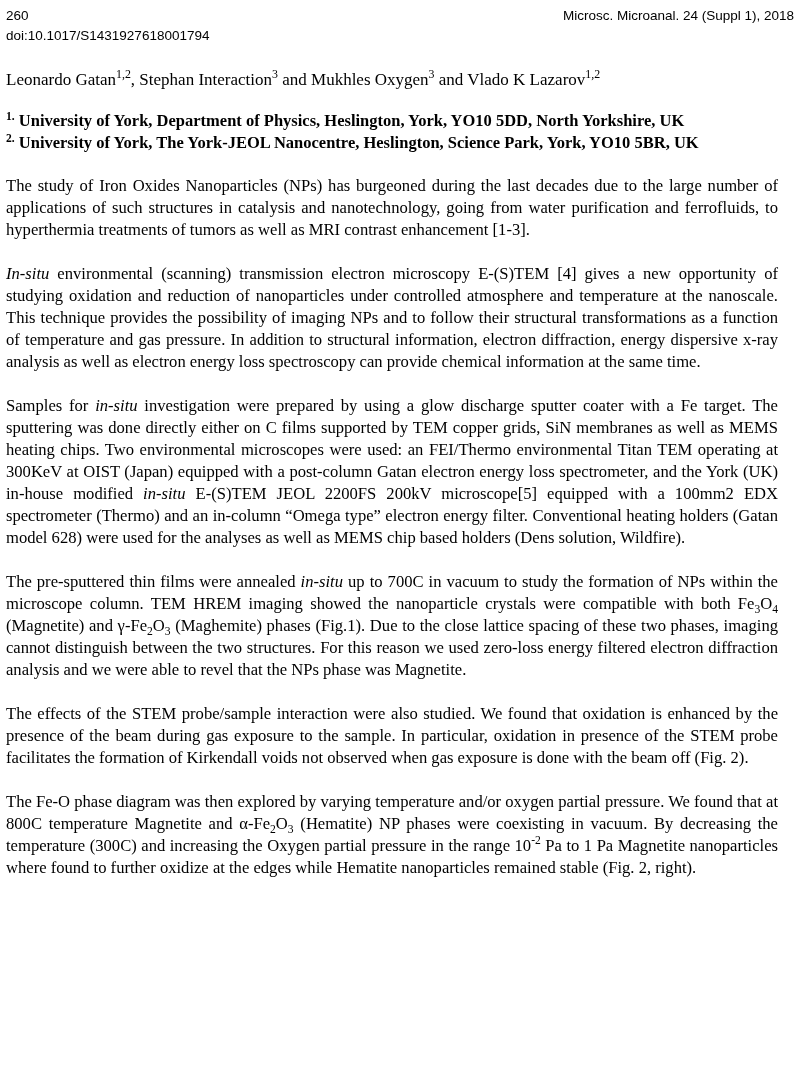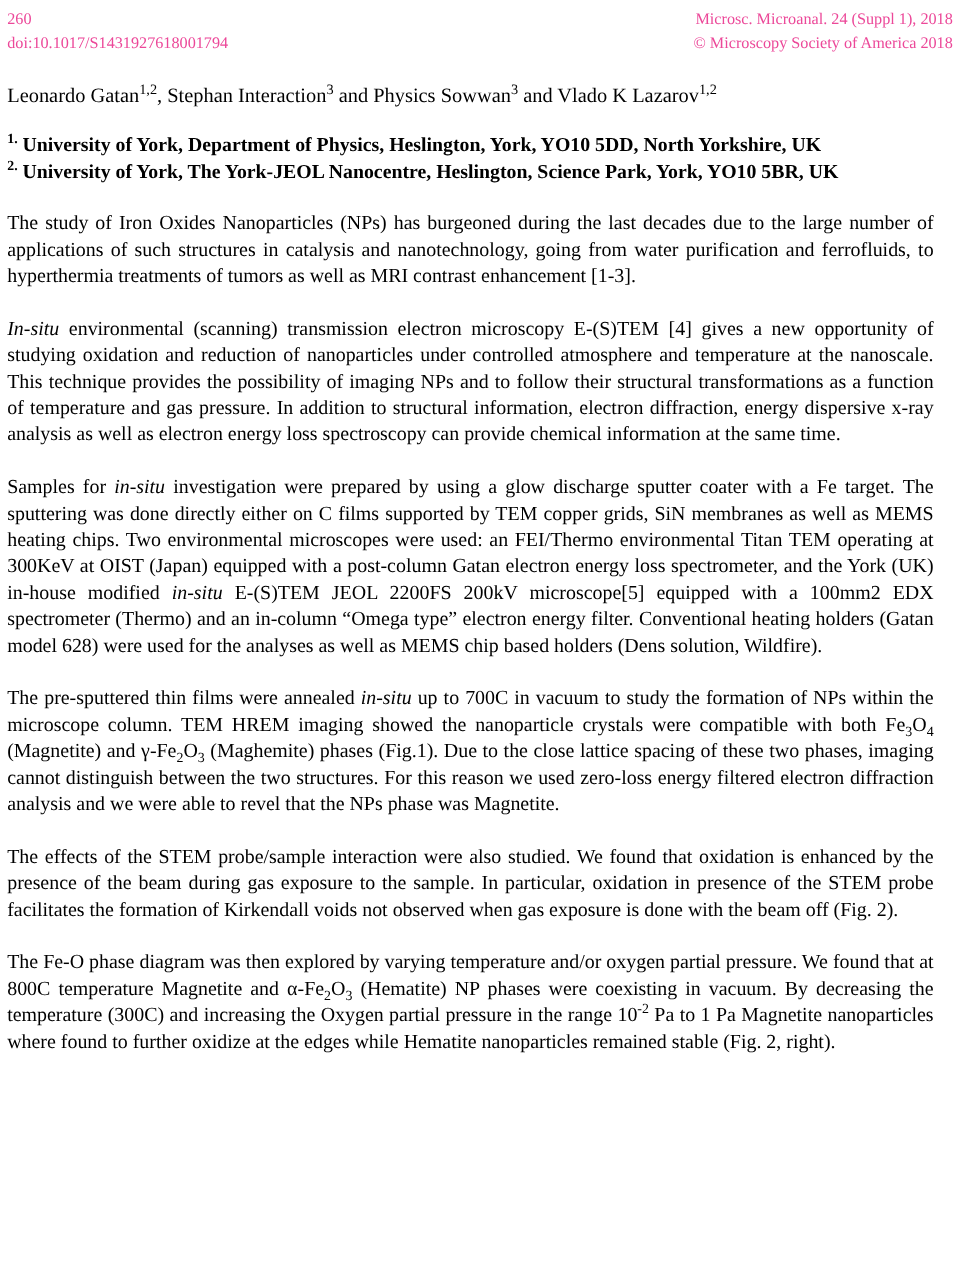--- a/index.html
+++ b/index.html
@@ -11,24 +11,24 @@
     color: #000000;
     box-sizing: border-box;
     padding: 6px 6px 0 6px;
     font-family: "Liberation Serif", serif;
     overflow: hidden;
   }
   .header {
     display: flex;
     justify-content: space-between;
     align-items: flex-start;
-    font-family: Liberation Serif, serif;
+    font-family: Liberation Sans, sans-serif;
     font-size: 13.5px;
     line-height: 20px;
-    color: #ec4899;
+    color: #000000;
   }
   .header .left { text-align: left; }
   .header .right { text-align: right; margin-left: 48px; }
   .title {
     margin: 20px 0 0 0;
     font-size: 20px;
     line-height: 28px;
     font-weight: bold;
     font-family: "Liberation Serif", serif;
   }
@@ -64,26 +64,25 @@
 
 <div class="page">
 
   <div class="header">
     <div class="left">
       <div>260</div>
       <div>doi:10.1017/S1431927618001794</div>
     </div>
     <div class="right">
       <div>Microsc. Microanal. 24 (Suppl 1), 2018</div>
-      <div>© Microscopy Society of America 2018</div>
     </div>
   </div>
 
 
-  <div class="authors"><span>Leonardo Gatan</span><span class="run-sup">1,2</span><span>, Stephan Interaction</span><span class="run-sup">3</span><span> and Physics Sowwan</span><span class="run-sup">3</span><span> and Vlado K Lazarov</span><span class="run-sup">1,2</span></div>
+  <div class="authors"><span>Leonardo Gatan</span><span class="run-sup">1,2</span><span>, Stephan Interaction</span><span class="run-sup">3</span><span> and Mukhles Oxygen</span><span class="run-sup">3</span><span> and Vlado K Lazarov</span><span class="run-sup">1,2</span></div>
 
   <div class="affiliations">
     <div class="affiliation-row">
       <span class="aff-marker">1.</span><span> University of York, Department of Physics, Heslington, York, YO10 5DD, North Yorkshire, UK</span>
     </div>
     <div class="affiliation-row">
       <span class="aff-marker">2.</span><span> University of York, The York-JEOL Nanocentre, Heslington, Science Park, York, YO10 5BR, UK</span>
     </div>
   </div>
 

